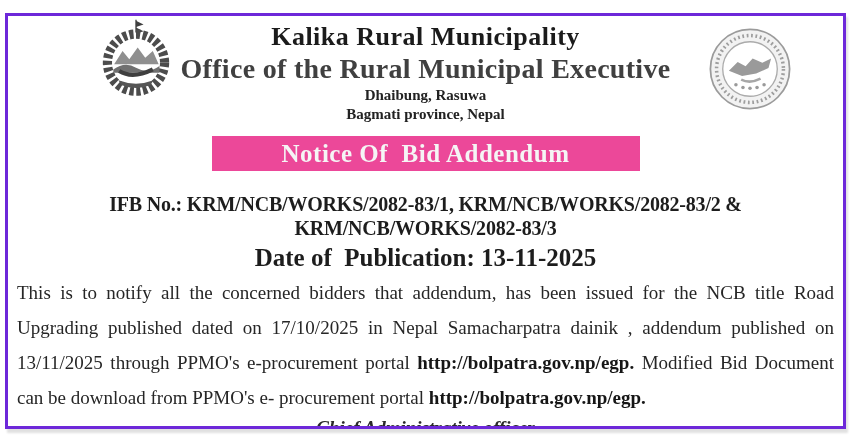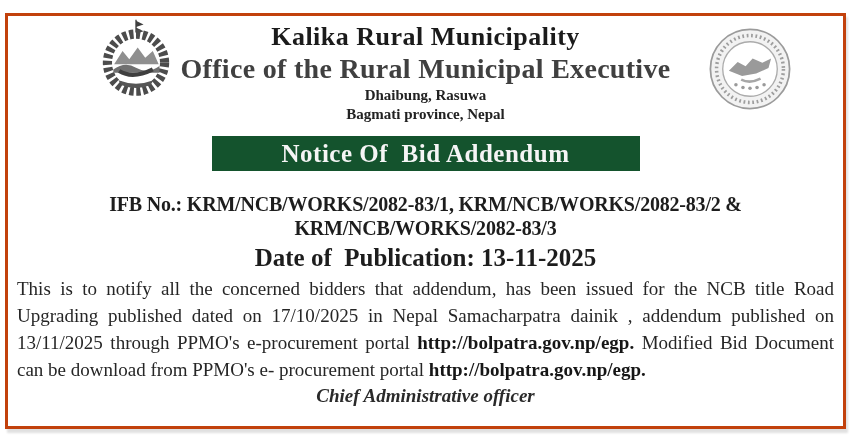--- a/index.html
+++ b/index.html
@@ -11,21 +11,21 @@
     overflow: hidden;
   }
   .sheet {
     position: relative;
     width: 852px; height: 442px;
     background: #ffffff;
   }
   .notice-box {
     position: absolute;
     left: 5px; top: 13px; right: 6px; bottom: 13px;
-    border: 3px solid #c2410c;
+    border: 3px solid #6d28d9;
     background: #ffffff;
     box-shadow: 2px 4px 2px rgba(0,0,0,0.12);
     box-sizing: border-box;
     overflow: hidden;
   }
   .emblem { position: absolute; }
   .emblem.left  { left: 86px;  top: 2px;  width: 84px; height: 86px; }
   .emblem.right { left: 698px; top: 8px;  width: 88px; height: 90px; }
 
   .letterhead { text-align: center; padding-top: 6px; }
@@ -38,21 +38,21 @@
     letter-spacing: 0.3px; color: #404040;
   }
   .addr {
     font-size: 15px; font-weight: bold; line-height: 19px; color: #222;
   }
 
   .banner-row { text-align: center; margin-top: 12px; }
   .banner {
     display: inline-block;
     width: 428px;
-    background: #14532d;
+    background: #ec4899;
     color: #f5f5f5;
     font-size: 25px; font-weight: bold;
     line-height: 35px;
     white-space: pre;
     letter-spacing: 0.5px;
   }
 
   .ifb {
     text-align: center;
     font-size: 20px; font-weight: bold; line-height: 24px;
@@ -62,21 +62,21 @@
   .pubdate {
     text-align: center;
     font-size: 25px; font-weight: bold; line-height: 24px;
     margin-top: 6px;
     white-space: pre;
   }
 
   .bodytext {
     margin: 5px 9px 0 9px;
     font-size: 19px;
-    line-height: 27px;
+    line-height: 35px;
     text-align: justify;
     color: #262626;
   }
   .bodytext .b { font-weight: bold; color: #161616; }
 
   .sig {
     text-align: center;
     font-size: 19px;
     font-weight: bold;
     font-style: italic;

